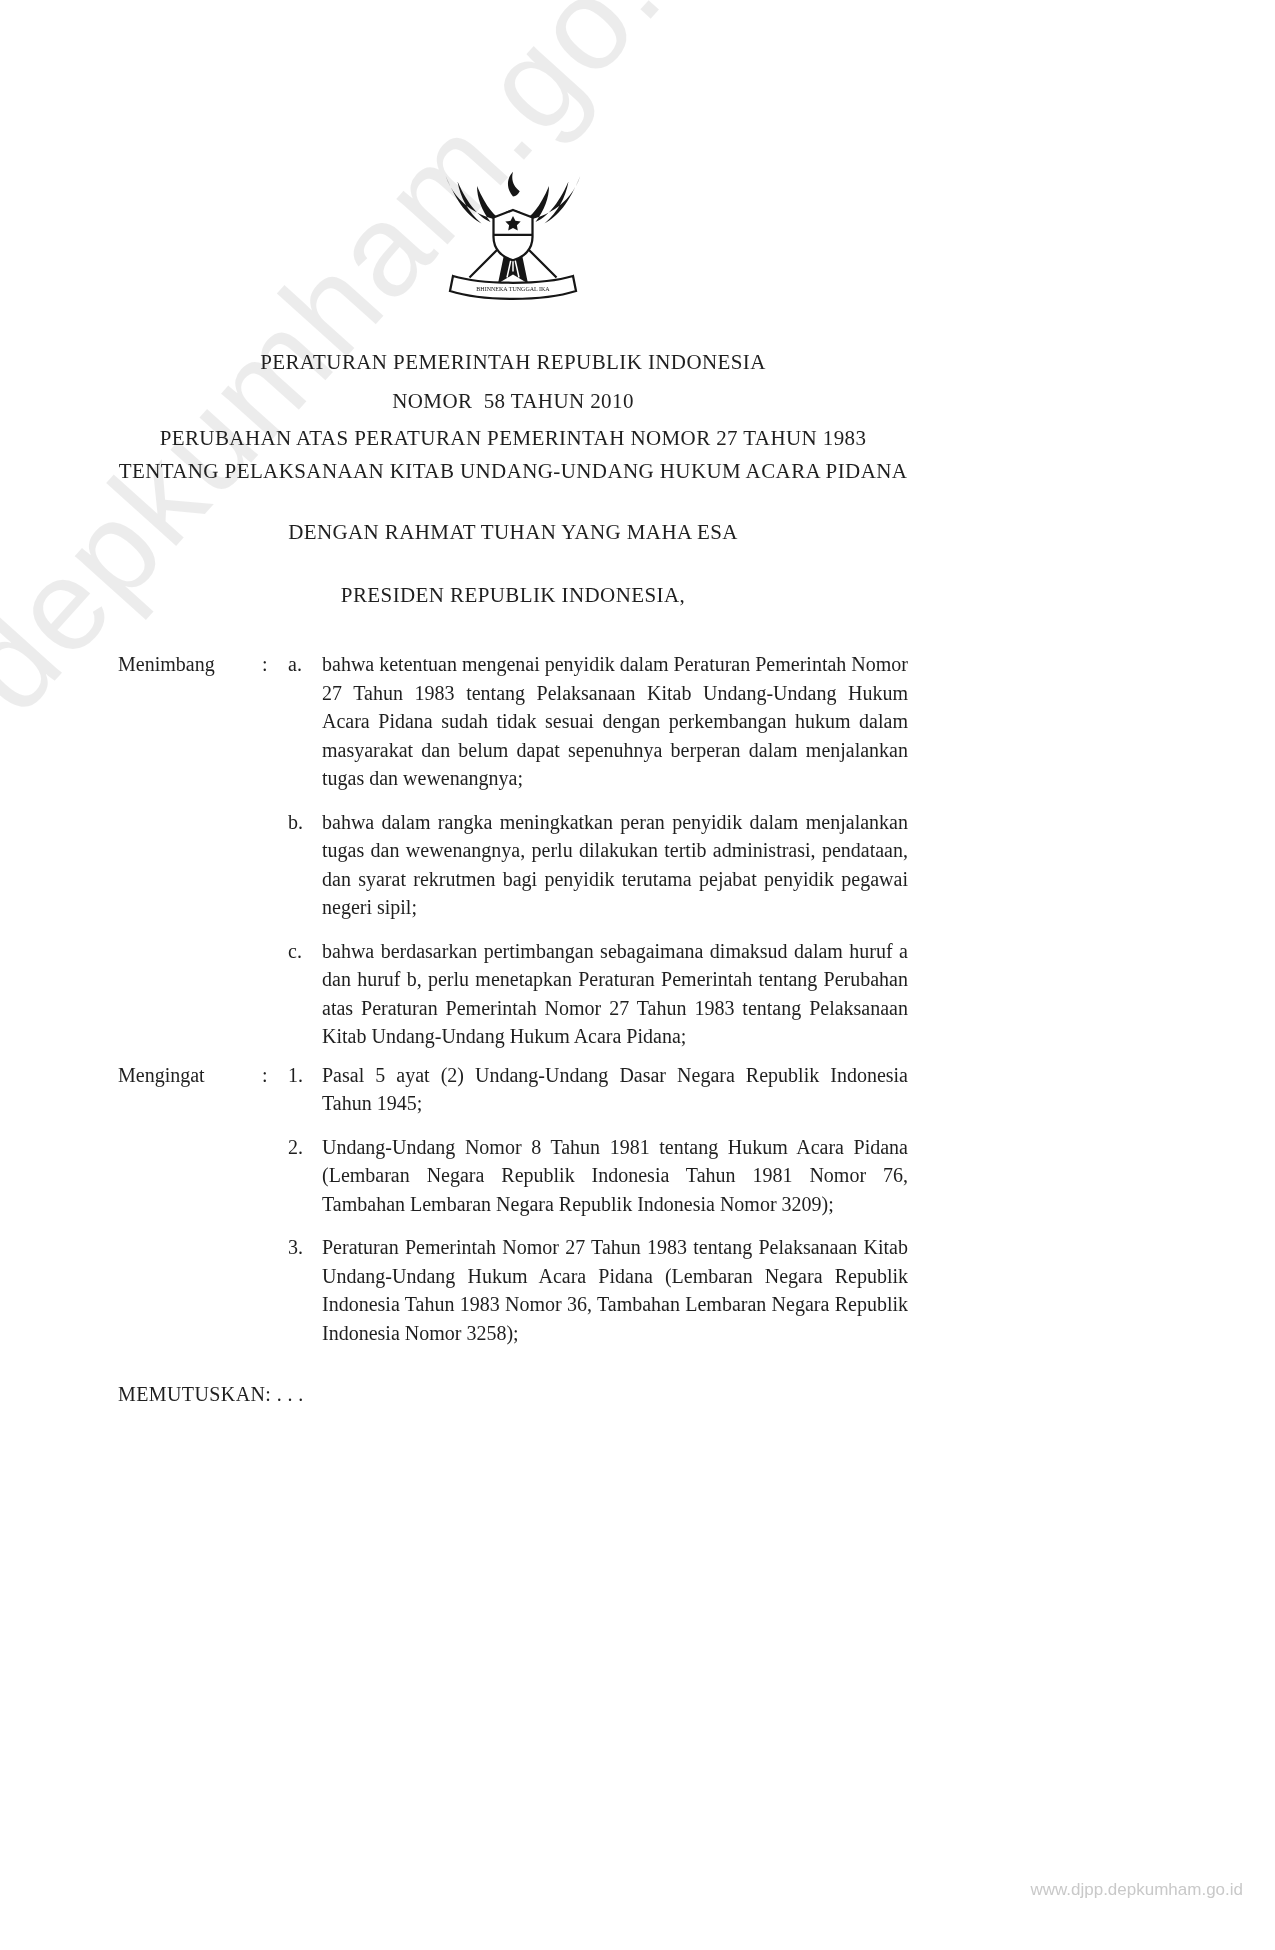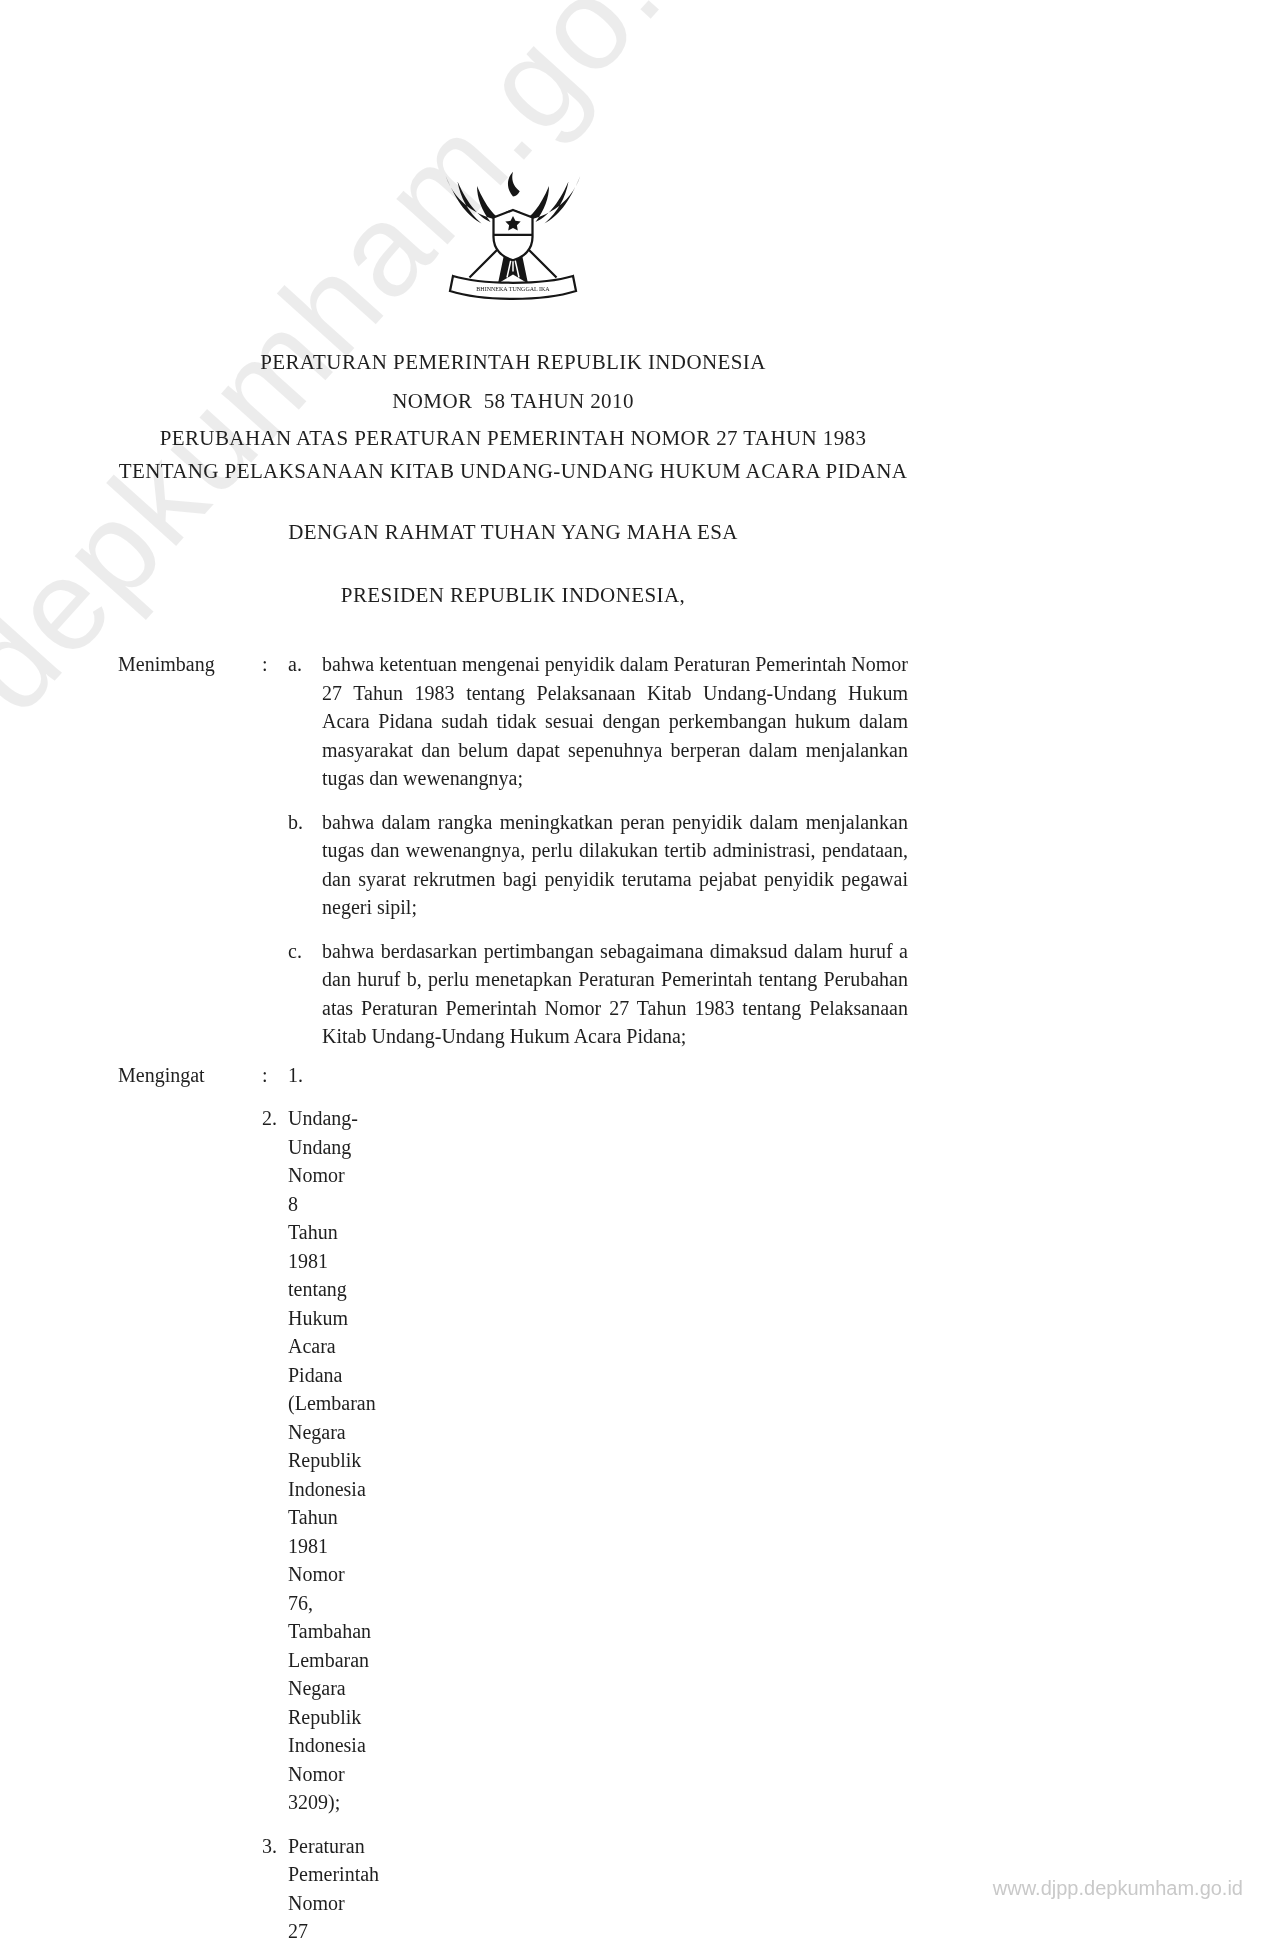--- a/index.html
+++ b/index.html
@@ -67,21 +67,21 @@
     font-size: 20px;
     letter-spacing: 0.4px;
     text-align: left;
     white-space: pre-wrap;
   }
   .footer-url {
     position: absolute;
     right: 32px;
     bottom: 50px;
     font-family: "Liberation Sans", sans-serif;
-    font-size: 20px;
+    font-size: 17px;
     color: #c9c9c9;
     z-index: 1;
   }
 </style>
 </head>
 <body>
 
 <div class="page">
 
   <div class="watermark">depkumham.go.id</div>
@@ -141,20 +141,21 @@
         <div class="c-label"></div>
         <div class="c-colon"></div>
         <div class="c-marker">c.</div>
         <div class="c-text">bahwa berdasarkan pertimbangan sebagaimana dimaksud dalam huruf a dan huruf b, perlu menetapkan Peraturan Pemerintah tentang Perubahan atas Peraturan Pemerintah Nomor 27 Tahun 1983 tentang Pelaksanaan Kitab Undang-Undang Hukum Acara Pidana;</div>
       </div>
 
       <div class="group second">
         <div class="c-label">Mengingat</div>
         <div class="c-colon">:</div>
         <div class="c-marker">1.</div>
+        <div class="c-text">Pasal 5 ayat (2) Undang-Undang Dasar Negara Republik Indonesia Tahun 1945;</div>
 
         <div class="c-label"></div>
         <div class="c-colon"></div>
         <div class="c-marker">2.</div>
         <div class="c-text">Undang-Undang Nomor 8 Tahun 1981 tentang Hukum Acara Pidana (Lembaran Negara Republik Indonesia Tahun 1981 Nomor 76, Tambahan Lembaran Negara Republik Indonesia Nomor 3209);</div>
 
         <div class="c-label"></div>
         <div class="c-colon"></div>
         <div class="c-marker">3.</div>
         <div class="c-text">Peraturan Pemerintah Nomor 27 Tahun 1983 tentang Pelaksanaan Kitab Undang-Undang Hukum Acara Pidana (Lembaran Negara Republik Indonesia Tahun 1983 Nomor 36, Tambahan Lembaran Negara Republik Indonesia Nomor 3258);</div>

